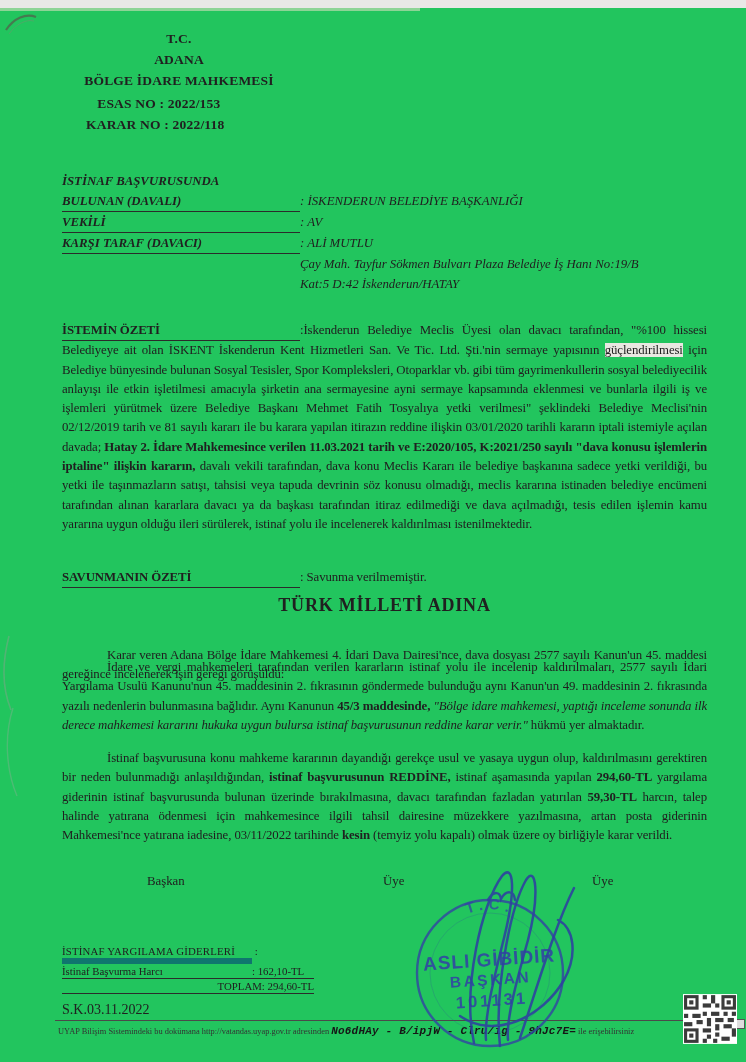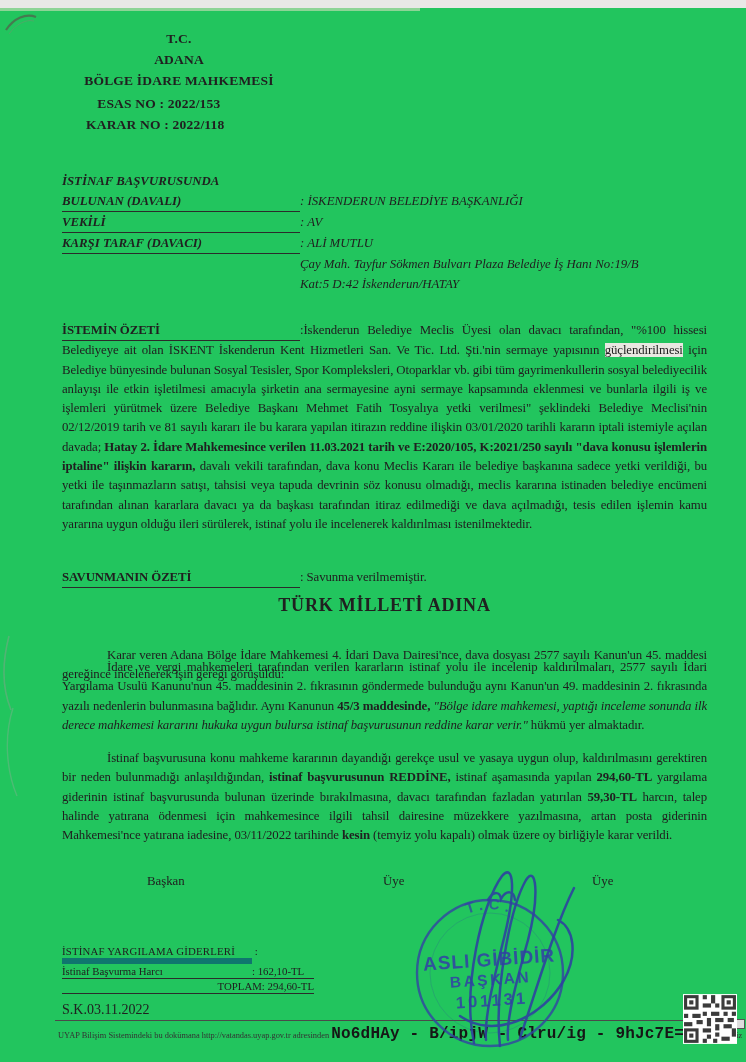--- a/index.html
+++ b/index.html
@@ -35,21 +35,21 @@
   .fees{position:absolute;left:62px;top:936px;width:252px;font-size:10.8px;line-height:14px;}
   .fees .trow{white-space:nowrap;}
   .fees .flabel{display:inline-block;min-width:190px;}
   .fees .title .flabel{font-weight:normal;border-bottom:6px solid #0f766e;letter-spacing:.2px;}
   .fees .total{border-top:1px solid #2b2b2b;border-bottom:1px solid #2b2b2b;text-align:right;}
   .sk{position:absolute;left:62px;top:994px;font-size:14px;}
   
   .frule{position:absolute;left:55px;top:1012px;width:685px;border-top:1.4px solid #4a4a4a;}
   .footer{position:absolute;left:58px;top:1017px;width:670px;font-size:8.4px;color:#333;white-space:nowrap;}
   .footer .code{font-family:"Liberation Mono","DejaVu Sans Mono",monospace;
-                font-size:16px;font-weight:bold;color:#161616;letter-spacing:.2px;}
+                font-size:11px;font-weight:bold;color:#161616;letter-spacing:.2px;font-style:italic;}
   .fsquare{position:absolute;left:735px;top:1011px;width:8px;height:8px;
            border:1.5px solid #555;background:#ddd;}
   .qr{position:absolute;left:683px;top:986px;}
   .artifacts{position:absolute;left:0;top:0;pointer-events:none;}
   svg text{font-family:"Liberation Sans","DejaVu Sans",sans-serif;}
 </style>
 </head>
 <body>
 
 <div class="page">

